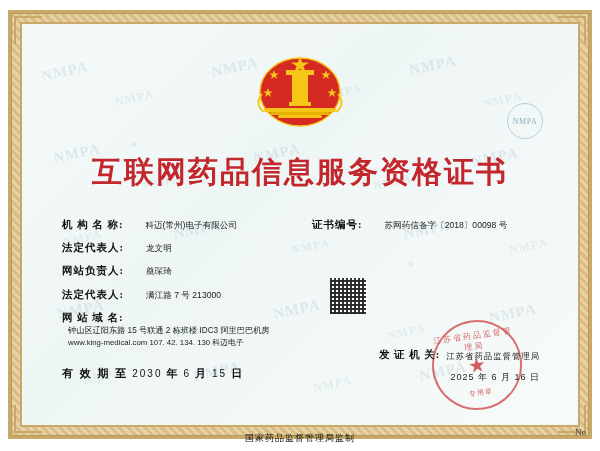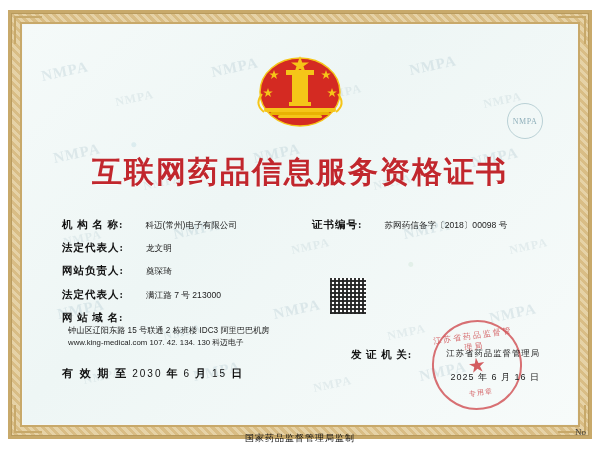--- a/index.html
+++ b/index.html
@@ -216,22 +216,21 @@
   .issuer {
     position: absolute;
     right: 60px;
     top: 348px;
     font-family: "Liberation Serif", serif;
     font-weight: bold;
     font-size: 10.5px;
     letter-spacing: 1px;
     color: #111;
     display: flex;
-    align-items: flex-start;
-    gap: 28px;
+    align-items: flex-end;
   }
   .issuer .iv {
     font-weight: normal;
     font-size: 8.4px;
     margin-left: 6px;
     color: #222;
   }
   .issue-date {
     position: absolute;
     right: 60px;

